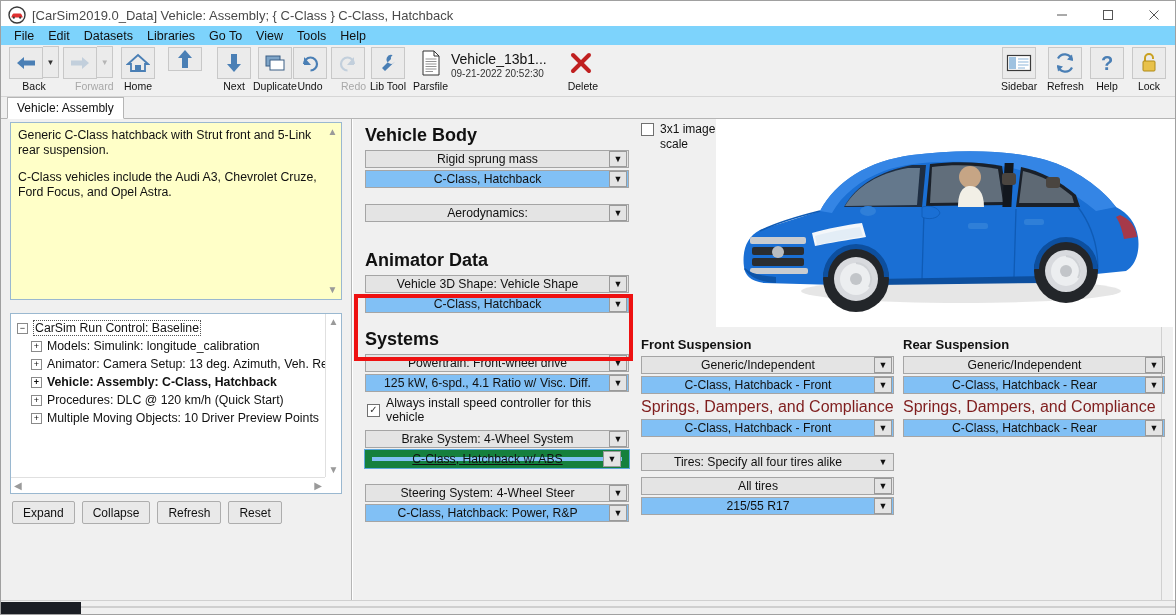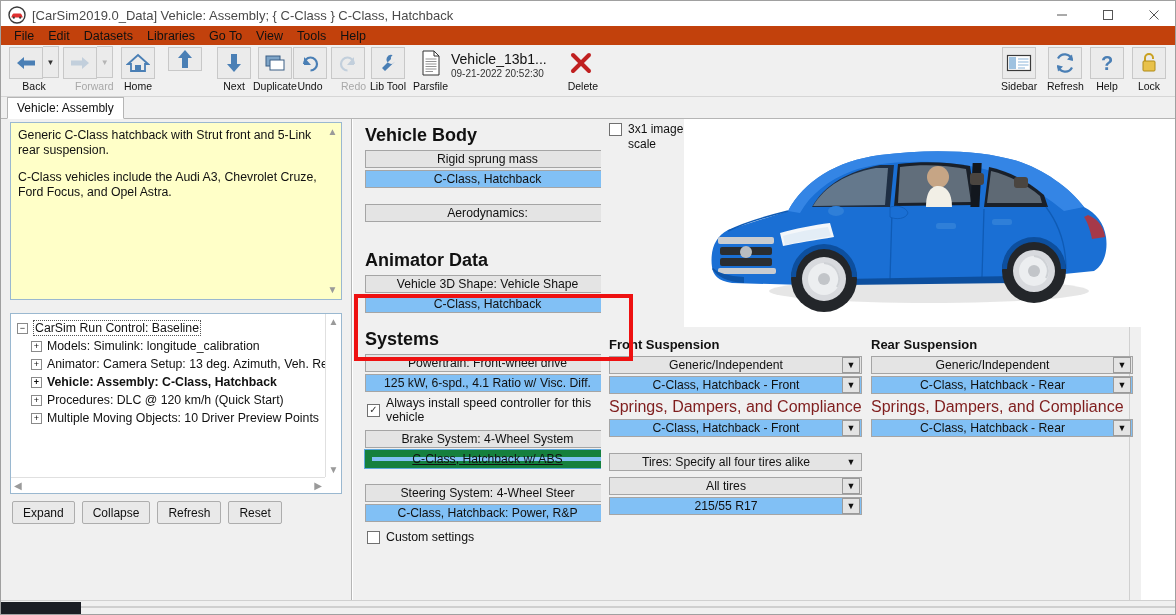--- a/index.html
+++ b/index.html
@@ -36,21 +36,21 @@
   }
   .win-buttons { position: absolute; right: 0; top: 0; display: flex; height: 28px; }
   .win-btn {
     width: 46px; height: 28px; display: flex; align-items: center; justify-content: center;
     color: #555; font-size: 13px;
   }
 
   
   .menubar {
     position: absolute; left: 0; top: 25px; width: 1176px; height: 19px;
-    background: #c2410c; display: flex; align-items: center;
+    background: #7dd3fc; display: flex; align-items: center;
     padding-left: 6px;
   }
   .menu-item {
     padding: 2px 7px; font-size: 12.5px; color: #111; cursor: default;
     font-family: "Liberation Sans", sans-serif;
   }
 
   
   .toolbar {
     position: absolute; left: 0; top: 44px; width: 1176px; height: 52px;
@@ -206,21 +206,21 @@
   }
 
   
   .redbox {
     position: absolute; left: 353px; top: 293px; width: 279px; height: 67px;
     border: 4px solid #ee1111; pointer-events: none; z-index: 40;
   }
 
   
   .rightcol {
-    position: absolute; left: 600px; top: 118px; width: 540px; height: 482px;
+    position: absolute; left: 632px; top: 118px; width: 540px; height: 482px;
     background: #f0f0f0;
   }
   .imgcheck {
     position: absolute; left: 8px; top: 3px;
     display: flex; align-items: flex-start;
     font-size: 12px; color: #111;
   }
   .imgcheck .cbox { margin-top: 1px; }
   .imgcheck .two-line { line-height: 1.25; }
   .carpanel {
@@ -598,24 +598,20 @@
 
     <div class="combo">
       <span class="ctext">Steering System: 4-Wheel Steer</span>
       <span class="carrow">▼</span>
     </div>
     <div class="combo blue">
       <span class="ctext">C-Class, Hatchback: Power, R&amp;P</span>
       <span class="carrow">▼</span>
     </div>
 
-    <div class="checkrow" style="margin-top:8px;">
-      <span class="cbox"></span>
-      <span>Custom settings</span>
-    </div>
   </div>
 
   <div class="redbox"></div>
 
   <div class="rightcol">
 
     <div class="imgcheck">
       <span class="cbox"></span>
       <span class="two-line">
         <span>3x1 image</span><br>

